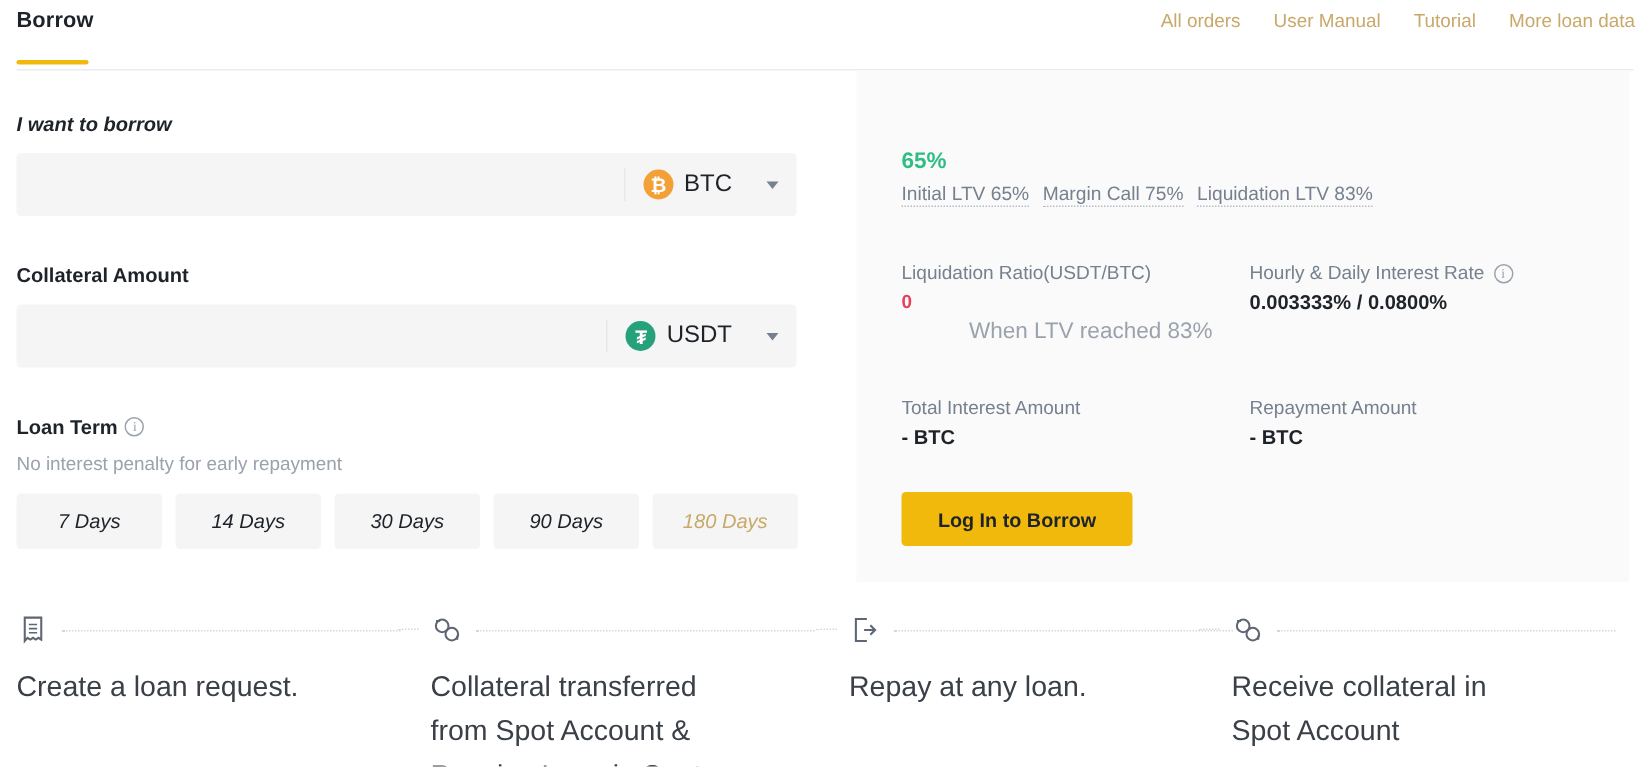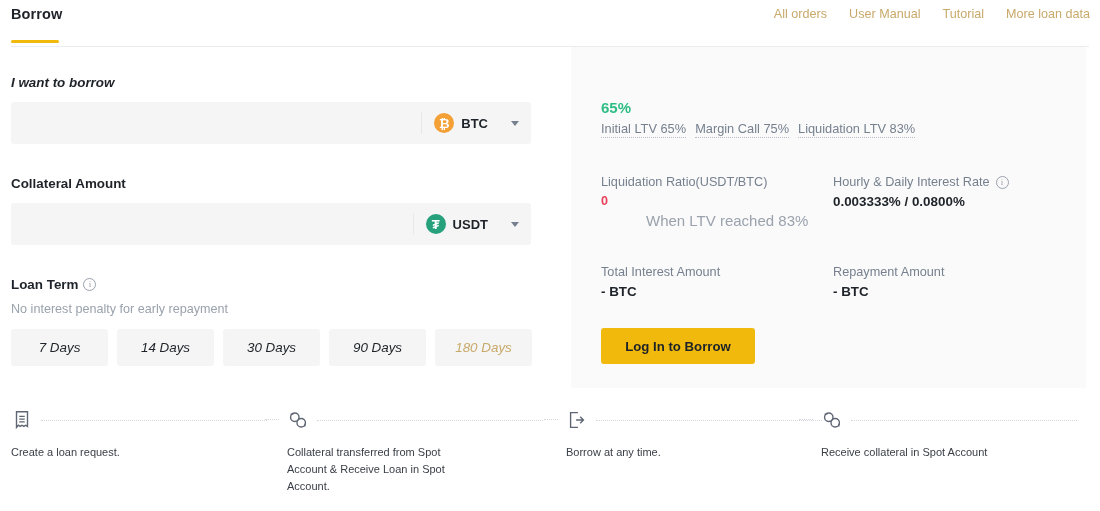--- a/index.html
+++ b/index.html
@@ -71,21 +71,21 @@
     border-left: 1px solid #e6e8ea; cursor: pointer;
   }
   .coin-icon {
     width: 20px; height: 20px; border-radius: 50%;
     display: flex; align-items: center; justify-content: center;
     font-size: 13px; font-weight: bold; color: #ffffff;
     flex: 0 0 auto; line-height: 1;
   }
   .coin-btc { background: #f3a036; }
   .coin-usdt { background: #26a17b; }
-  .asset-name { font-size: 13px; font-weight: bold; color: #1e2329; }
+  .asset-name { font-size: 16px; font-weight: normal; color: #1e2329; }
   .caret {
     width: 0; height: 0; margin-left: 16px;
     border-left: 4px solid transparent; border-right: 4px solid transparent;
     border-top: 5px solid #76808f;
   }
 
   .term-note {
     position: absolute; left: 11px; top: 255px;
     font-size: 12.6px; color: #9aa2ad;
   }
@@ -171,21 +171,21 @@
   .step-icon-row {
     position: relative; height: 30px;
     display: flex; align-items: center;
   }
   .step-icon { width: 22px; height: 22px; flex: 0 0 auto; }
   .step-line {
     flex: 1; height: 1px; margin-left: 8px;
     border-top: 1px dotted #d4d7dc;
   }
   .step-text {
-    margin-top: 9px; font-size: 11px; color: #3b4048; line-height: 1.55;
+    margin-top: 9px; font-size: 19px; color: #3b4048; line-height: 1.55;
     width: 190px;
   }
   .dot-left {
     position: absolute; top: 14px; width: 14px; height: 1px;
     border-top: 1px dotted #d4d7dc;
   }
 </style>
 </head>
 <body>
 
@@ -306,21 +306,21 @@
 
     <div class="step s3">
       <div class="step-icon-row">
         <div class="dot-left" style="left:-22px"></div>
         <svg class="step-icon" viewBox="0 0 24 24" fill="none" stroke="#5e6673" stroke-width="1.5">
           <path d="M13 4H5v16h8"></path>
           <path d="M11 12h8M15.5 8.5L19 12l-3.5 3.5"></path>
         </svg>
         <div class="step-line"></div>
       </div>
-      <div class="step-text">Borrow at any time.</div>
+      <div class="step-text">Repay at any loan.</div>
     </div>
 
     <div class="step s4">
       <div class="step-icon-row">
         <div class="dot-left" style="left:-22px"></div>
         <svg class="step-icon" viewBox="0 0 24 24" fill="none" stroke="#5e6673" stroke-width="1.5">
           <circle cx="8.5" cy="9" r="4.6"></circle>
           <circle cx="15.5" cy="15" r="4.6"></circle>
           <path d="M4 5.5h3M19.5 19v-3" stroke-width="1.4"></path>
         </svg>

